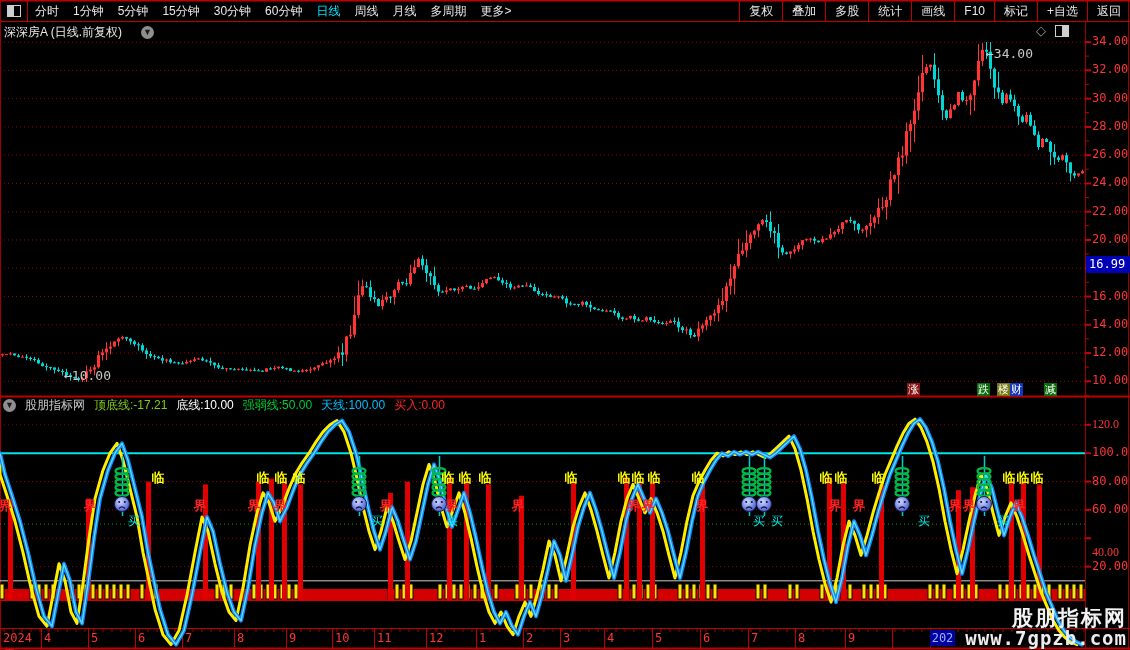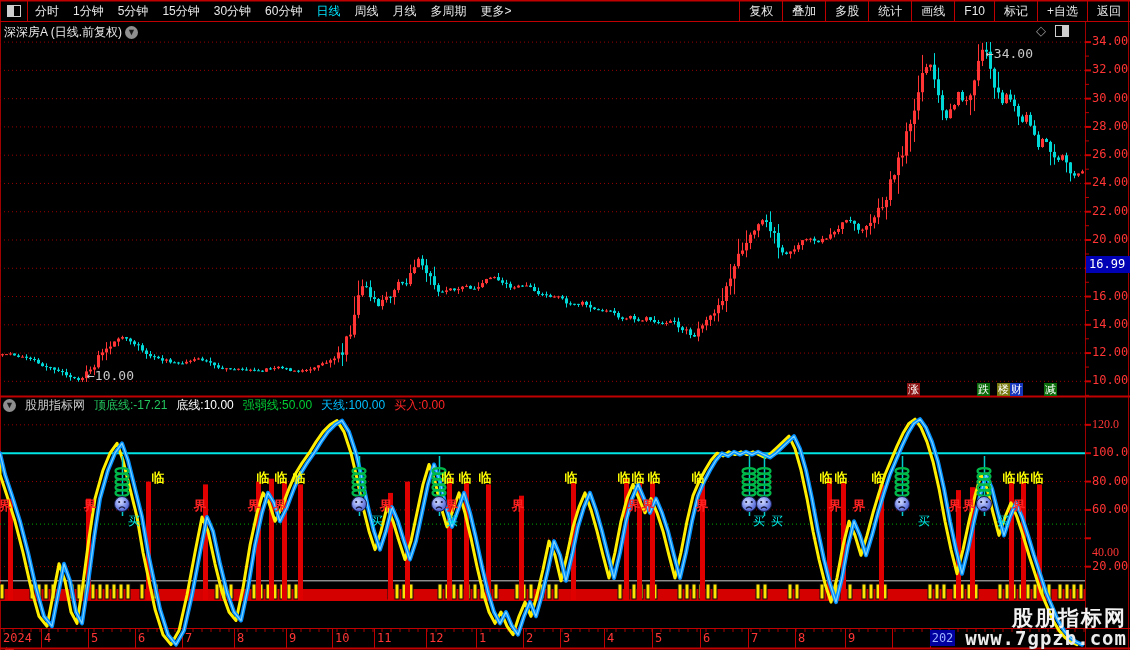--- a/index.html
+++ b/index.html
@@ -11,21 +11,21 @@
   #menu-left{display:flex;align-items:center;height:22px;}
   .mi{margin:0 7px;white-space:nowrap;cursor:default;}
   .mi.active{color:#00e5ff;}
   #menu-right{margin-left:auto;display:flex;height:22px;align-items:stretch;}
   .mr{display:flex;align-items:center;padding:0 9px;border-left:1px solid #c00000;white-space:nowrap;}
   #win-icon-cell{width:27px;height:22px;display:flex;align-items:center;justify-content:center;border-right:1px solid #c00000;}
   .split-sq{display:inline-block;width:12px;height:10px;border:1px solid #cfcfcf;position:relative;}
   .split-sq i{position:absolute;top:0;bottom:0;width:50%;background:#cfcfcf;}
   .split-sq.lh i{left:0;} .split-sq.rh i{right:0;}
   
-  #title-row{position:absolute;left:4px;top:24px;z-index:6;font-size:12px;color:#e8e8e8;display:flex;align-items:center;gap:3px;}
+  #title-row{position:absolute;left:4px;top:24px;z-index:6;font-size:12px;color:#e8e8e8;display:flex;align-items:center;gap:19px;}
   .chev-circ{display:inline-block;width:13px;height:13px;border-radius:50%;background:#8f8f8f;color:#1a1a1a;
              font-size:9px;line-height:12px;text-align:center;}
   #top-icons{position:absolute;left:1036px;top:23px;z-index:6;display:flex;gap:9px;align-items:center;}
   .diamond{color:#9a9a9a;font-size:13px;}
   
   #months-layer{position:absolute;left:0;top:0;z-index:1;}
   #gfx{position:absolute;left:0;top:0;z-index:2;}
   #overlay{position:absolute;left:0;top:0;z-index:4;width:1130px;height:650px;pointer-events:none;}
   .pxlabel{position:absolute;color:#ff3535;font-family:"DejaVu Sans Mono",monospace;font-size:12px;}
   .mlabel{position:absolute;color:#ff3535;font-family:"DejaVu Sans Mono",monospace;font-size:12px;top:631px;}
@@ -1093,34 +1093,34 @@
         <div class="pxlabel" style="left: 1092px; top: 260.26px;">18.00</div>
         <div class="pxlabel" style="left: 1092px; top: 288.53px;">16.00</div>
         <div class="pxlabel" style="left: 1092px; top: 316.8px;">14.00</div>
         <div class="pxlabel" style="left: 1092px; top: 345.07px;">12.00</div>
         <div class="pxlabel" style="left: 1092px; top: 373.34px;">10.00</div>
       </div>
     <div id="price-tag" style="top: 256px;">16.99</div>
 
     <div id="anno-layer">
         <div class="anno" style="left: 986px; top: 46px;">←34.00</div>
-        <div class="anno" style="left: 87px; top: 368px;">←10.00</div>
+        <div class="anno" style="left: 64px; top: 368px;">←10.00</div>
       </div>
     <div id="badge-layer">
         <div class="badge" style="left: 907px; background: rgb(138, 18, 18); pointer-events: auto;">涨</div>
         <div class="badge" style="left: 977px; background: rgb(12, 108, 12); pointer-events: auto;">跌</div>
         <div class="badge" style="left: 997px; background: rgb(119, 119, 15); pointer-events: auto;">楼</div>
         <div class="badge" style="left: 1010px; background: rgb(21, 53, 187); pointer-events: auto;">财</div>
         <div class="badge" style="left: 1044px; background: rgb(12, 108, 12); pointer-events: auto;">减</div>
       </div>
 
     <div id="ind-header" style="pointer-events:auto;">
       <span class="chev-circ">▼</span>
     <span style="color: rgb(204, 204, 204);">股朋指标网</span>
-        <span style="color: #22c55e;">顶底线:-17.21</span>
+        <span style="color: #84cc16;">顶底线:-17.21</span>
         <span style="color: rgb(255, 255, 255);">底线:10.00</span>
         <span style="color: rgb(0, 204, 51);">强弱线:50.00</span>
         <span style="color: rgb(0, 191, 255);">天线:100.00</span>
         <span style="color: rgb(255, 37, 37);">买入:0.00</span>
       </div>
 
     <div id="ind-axis-labels">
         <div class="pxlabel" style="left: 1092px; top: 416.84px; font-family: Liberation Serif, serif;">120.0</div>
         <div class="pxlabel" style="left: 1092px; top: 445.2px;">100.0</div>
         <div class="pxlabel" style="left: 1092px; top: 473.56px;">80.00</div>

